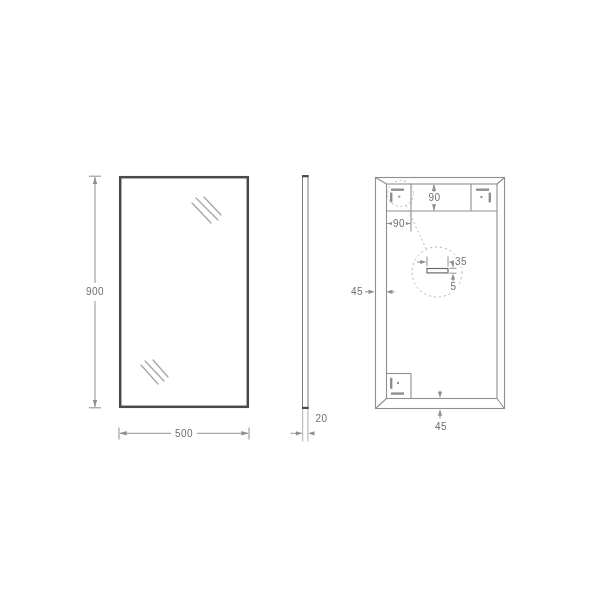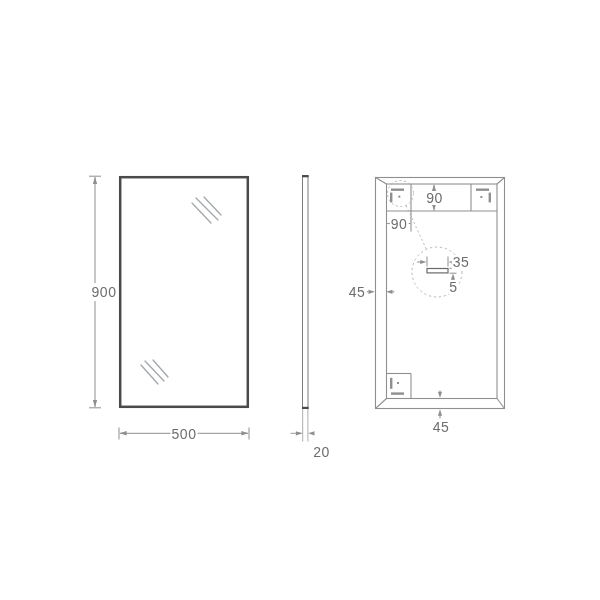--- a/index.html
+++ b/index.html
@@ -3,21 +3,21 @@
 <meta charset="utf-8">
 <style>
   html,body{margin:0;padding:0;background:#fff;}
   .canvas{
     position:relative;width:600px;height:600px;background:#ffffff;
     font-family:"Liberation Sans","DejaVu Sans",sans-serif;overflow:hidden;
   }
   .drawing-svg{position:absolute;left:0;top:0;width:600px;height:600px;}
   .dim-label{
     position:absolute;transform:translate(-50%,-50%);
-    color:#6e6e6e;font-size:14px;letter-spacing:.5px;white-space:nowrap;
+    color:#6e6e6e;font-size:10px;letter-spacing:.5px;white-space:nowrap;
     background:#ffffff;padding:0 1px;line-height:1;
   }
 </style>
 </head>
 <body>
 
 <div class="canvas">
 
   <svg class="drawing-svg" viewBox="0 0 600 600" xmlns="http://www.w3.org/2000/svg">
 
@@ -147,25 +147,25 @@
 
       <g stroke="#8f8f8f" stroke-width="1" fill="#8f8f8f">
         <line x1="440" y1="390.5" x2="440" y2="392.3"></line>
         <polygon points="440,398.1 437.9,391.7 442.1,391.7" stroke="none"></polygon>
         <polygon points="440,409.3 437.9,415.7 442.1,415.7" stroke="none"></polygon>
         <line x1="440" y1="415" x2="440" y2="418.5"></line>
       </g>
     </g>
   </svg>
 
-  <div class="dim-label" style="left:104px;top:292px;">900</div>
+  <div class="dim-label" style="left:95px;top:292px;">900</div>
 
   <div class="dim-label" style="left:184px;top:434px;text-align:right;">500</div>
 
-  <div class="dim-label" style="left:321.5px;top:452px;">20</div>
+  <div class="dim-label" style="left:321.5px;top:419px;">20</div>
 
   <div class="dim-label" style="left:434.5px;top:198px;">90</div>
 
   <div class="dim-label" style="left:399px;top:223.5px;">90</div>
 
   <div class="dim-label" style="left:357px;top:292px;">45</div>
 
   <div class="dim-label" style="left:441px;top:426.5px;">45</div>
 
   <div class="dim-label" style="left:461px;top:262px;">35</div>

